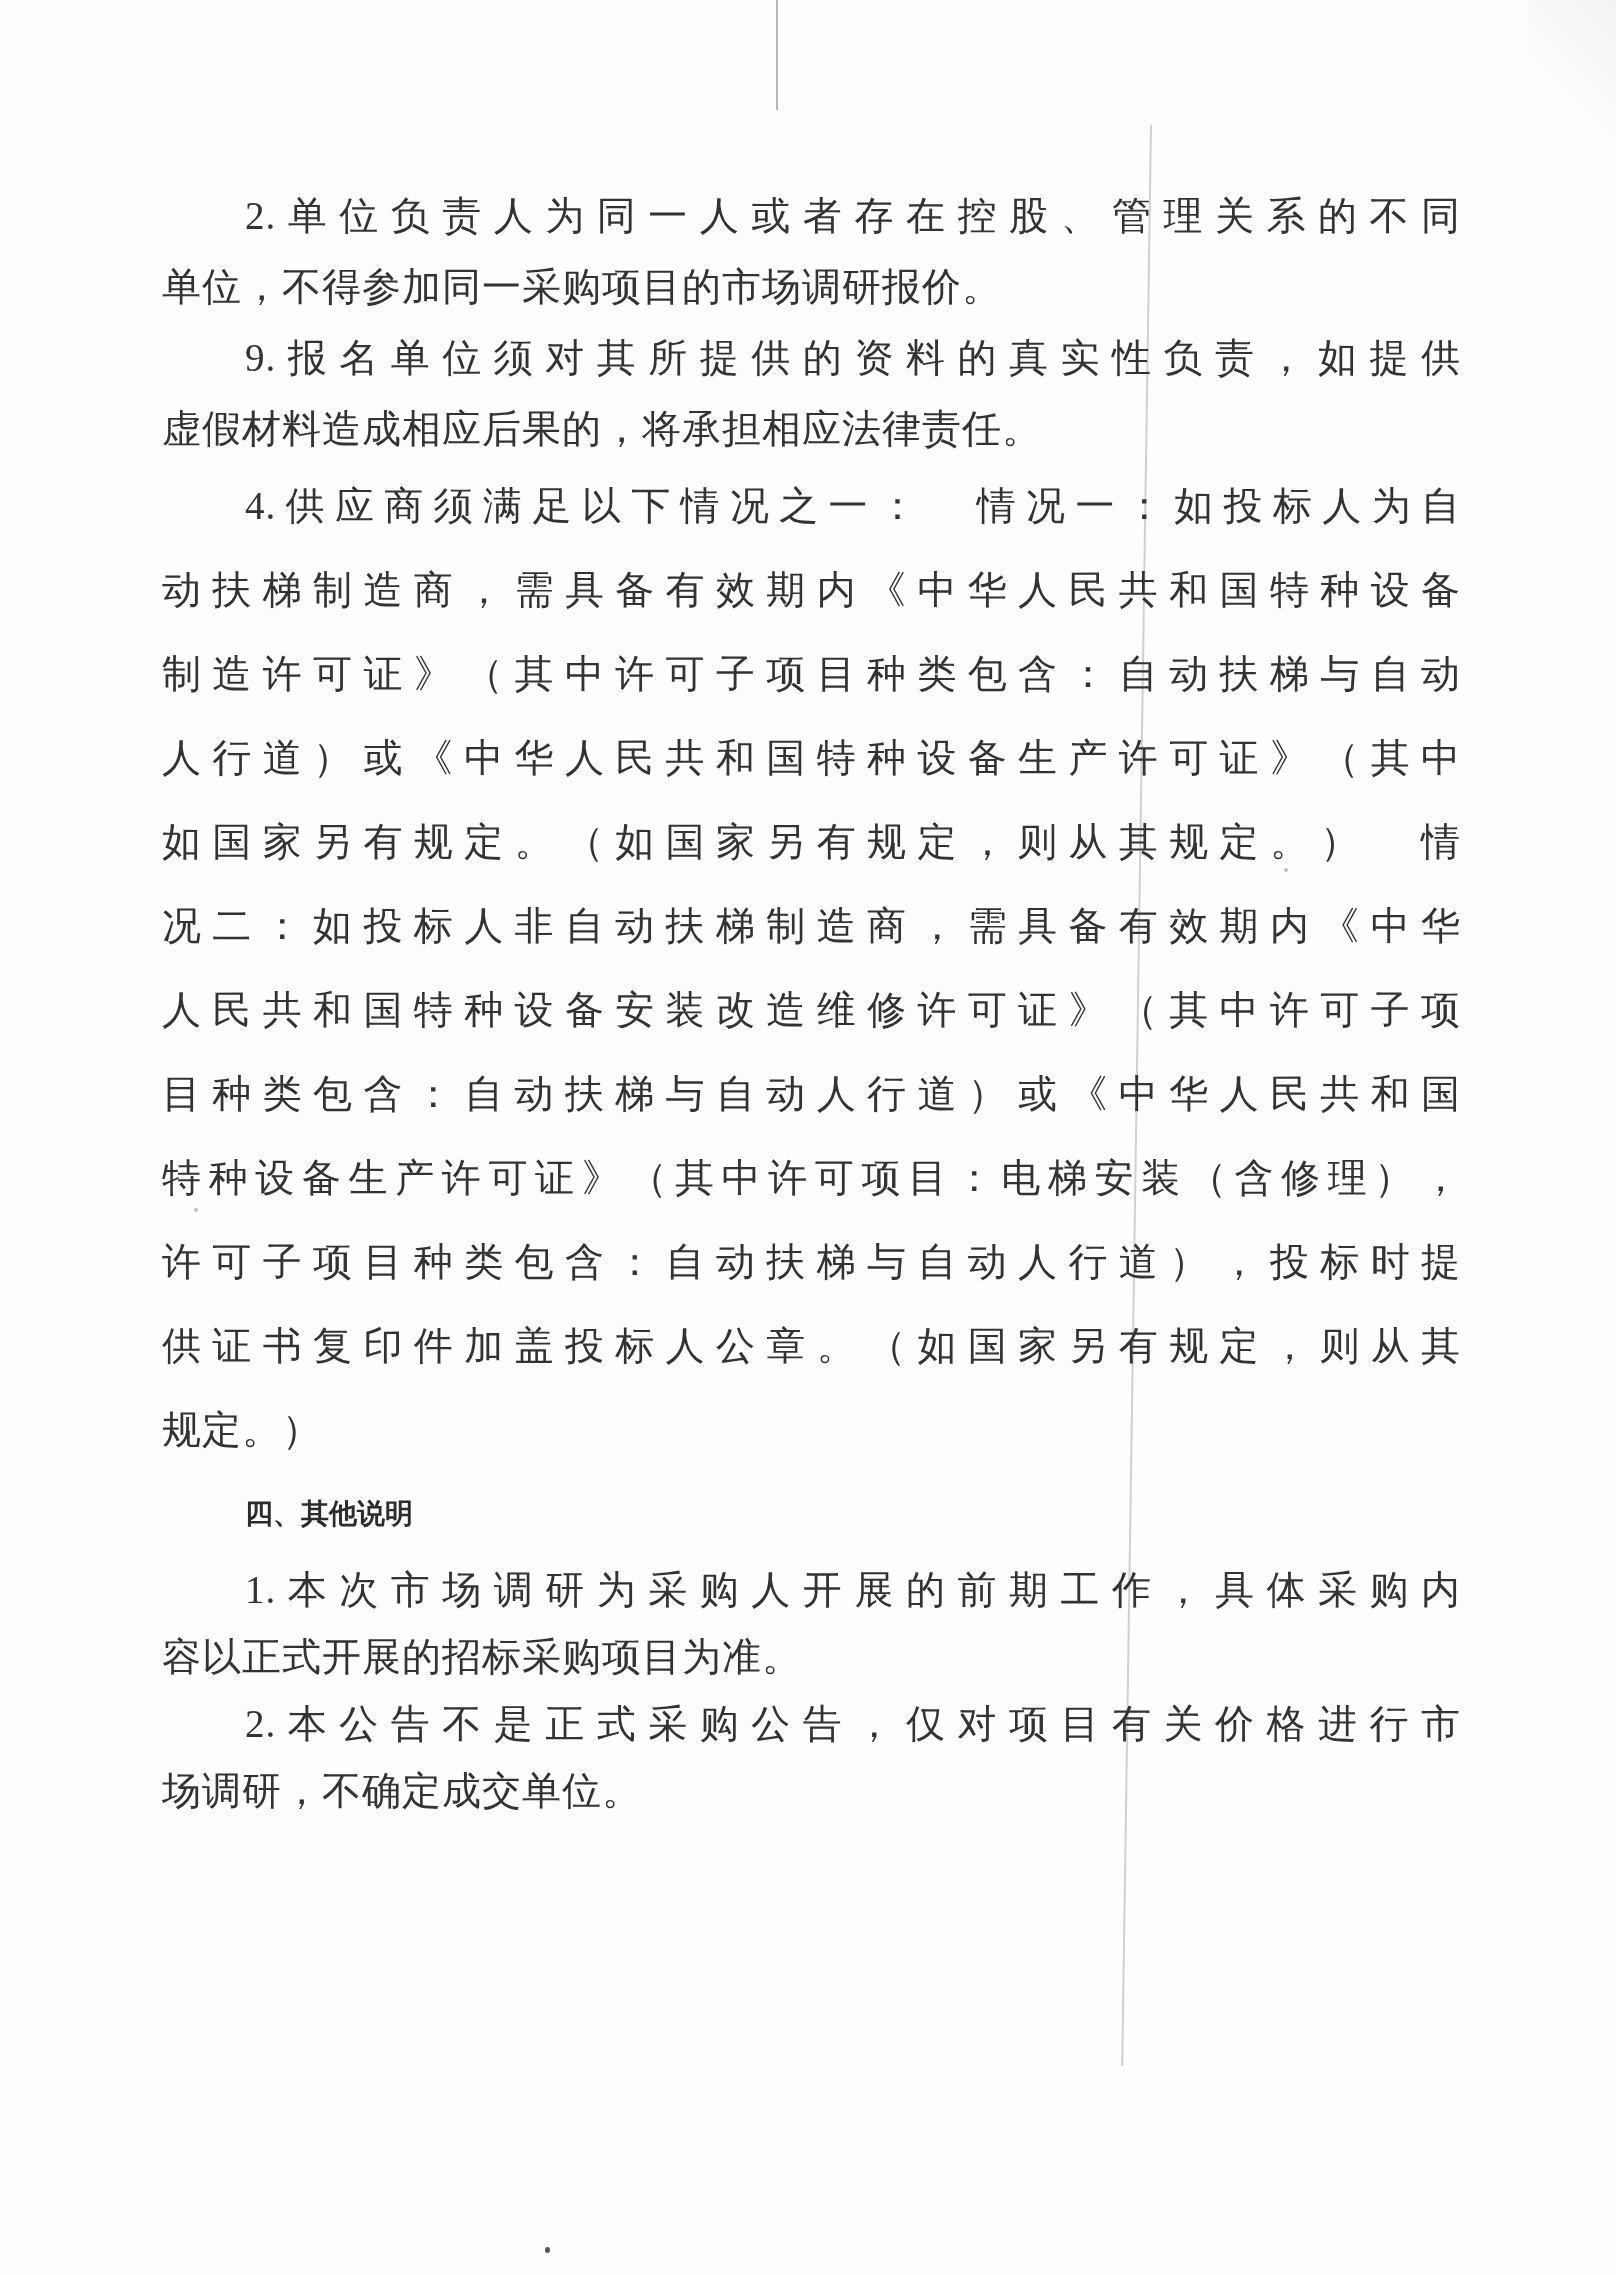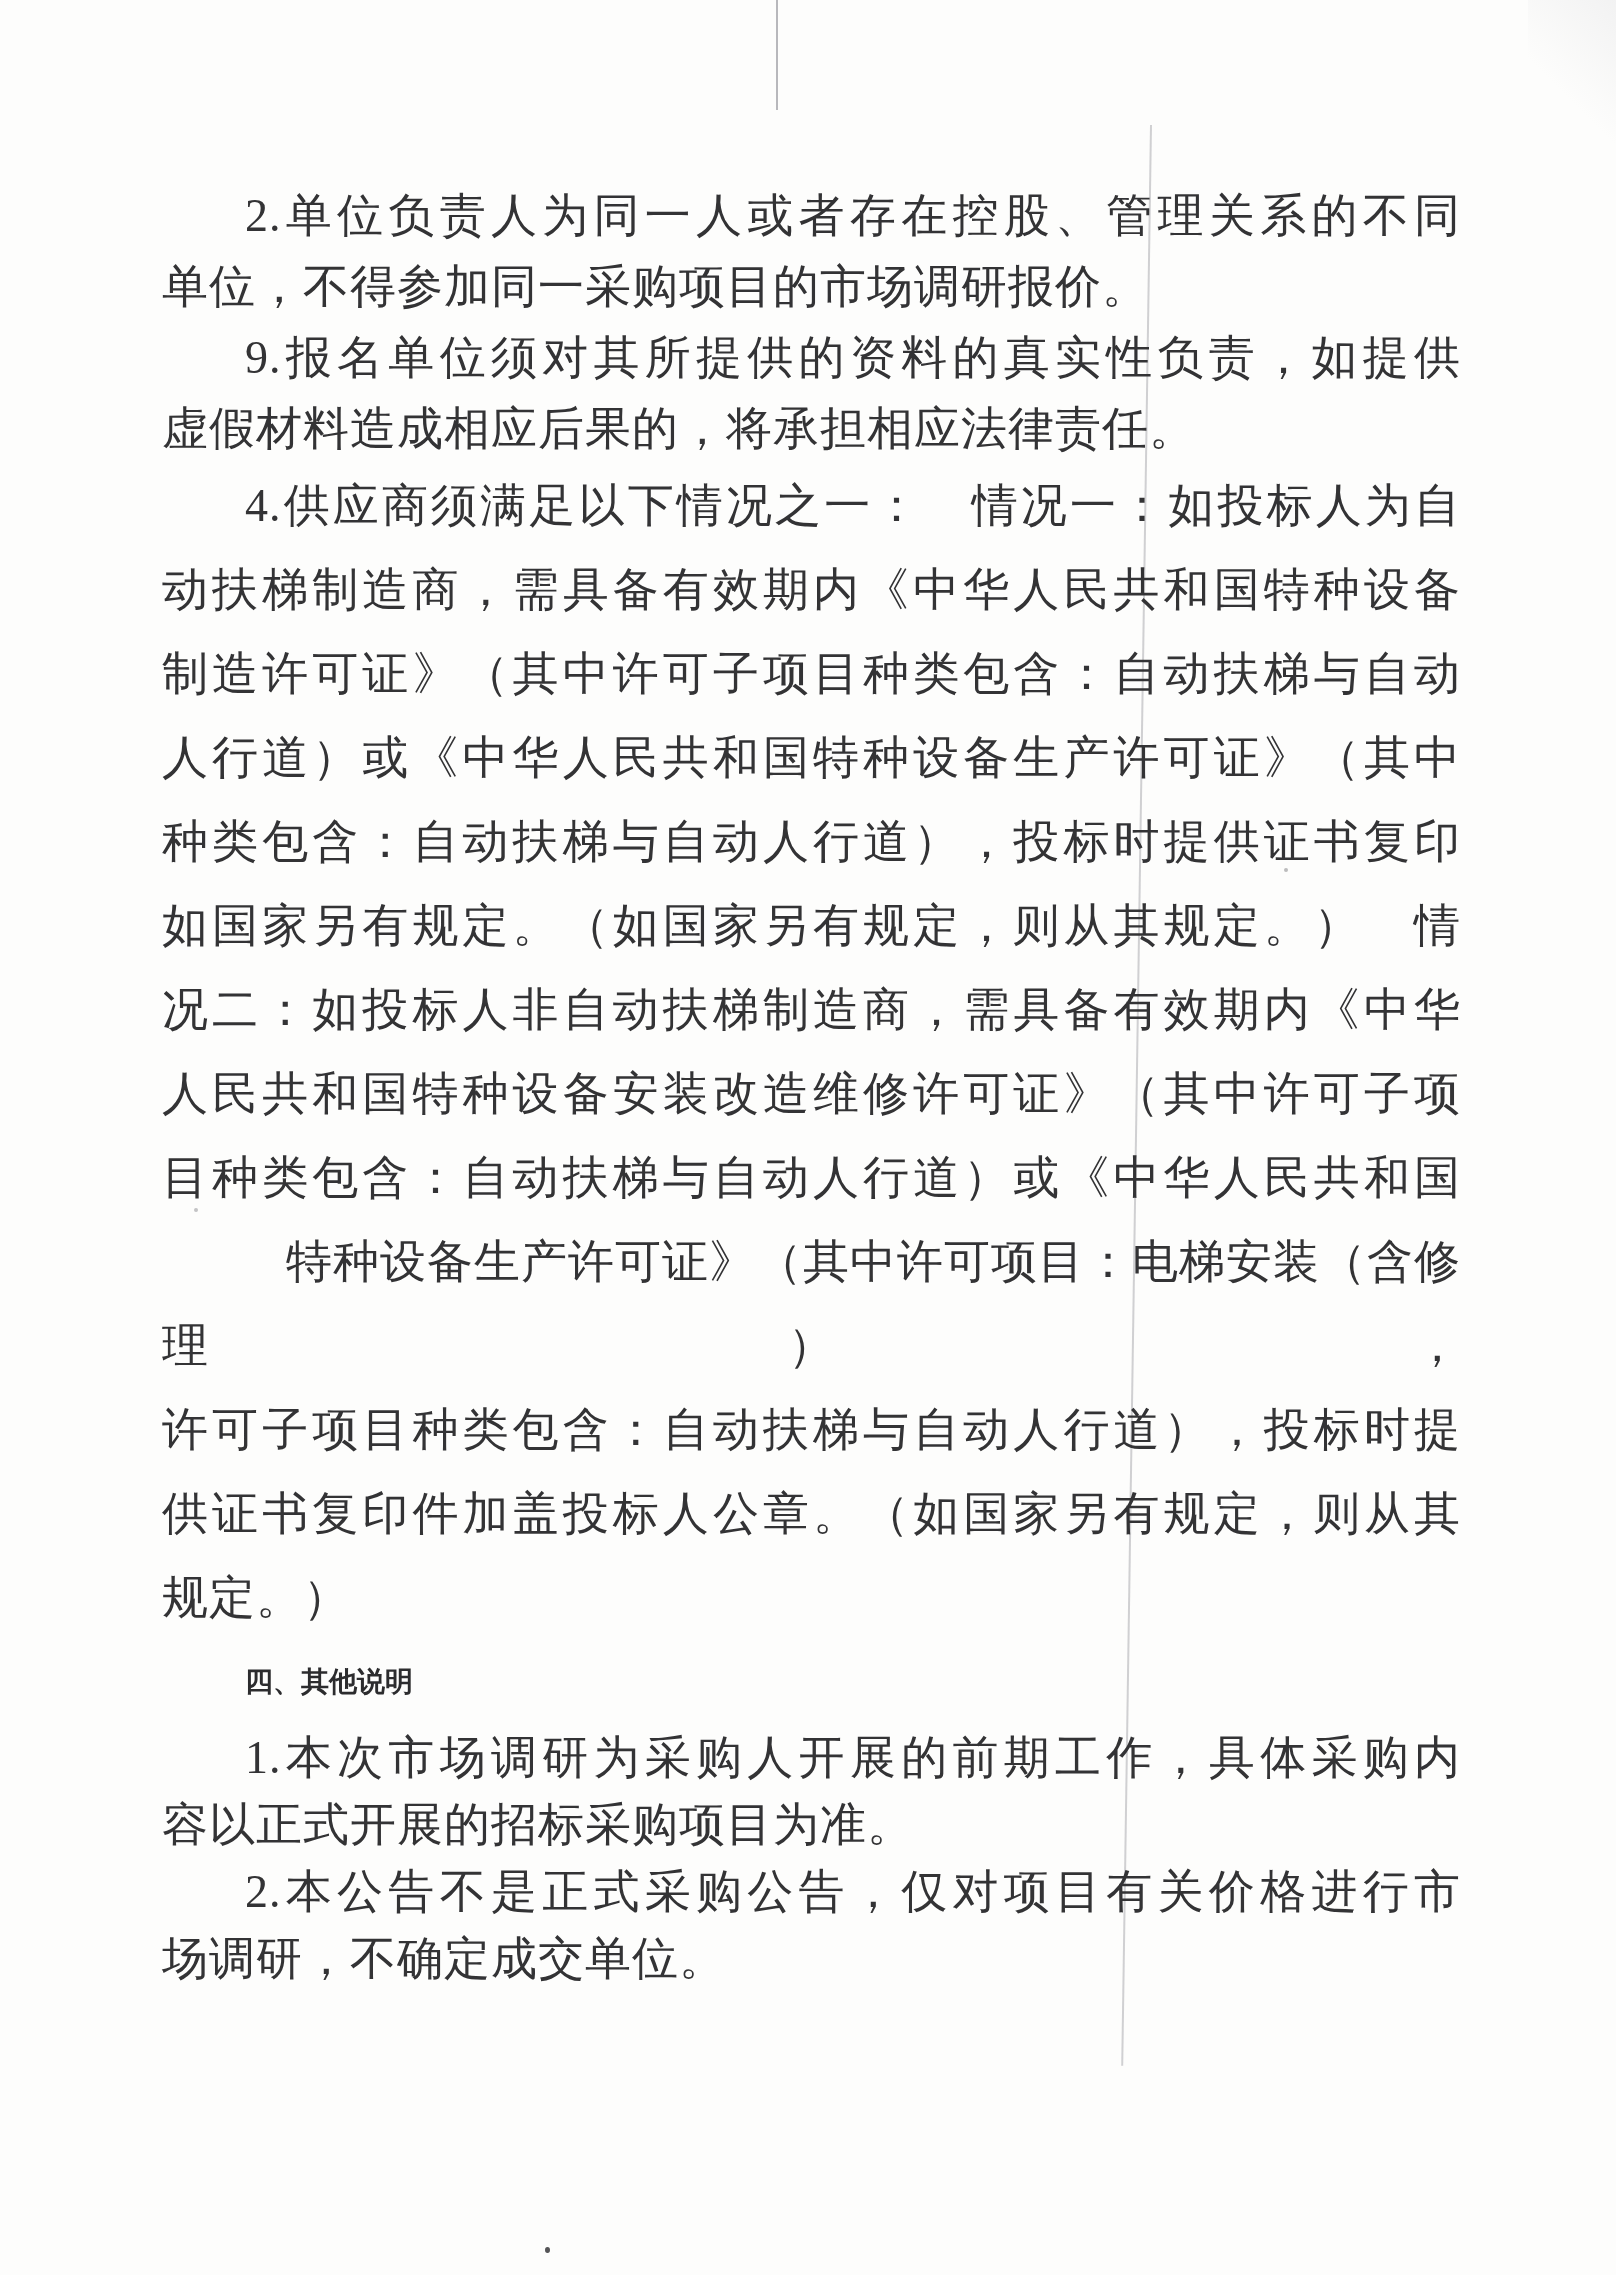--- a/index.html
+++ b/index.html
@@ -22,21 +22,21 @@
     background: linear-gradient(225deg, rgba(210,210,214,0.25), rgba(255,255,255,0) 60%);
     pointer-events: none;
   }
   .content {
     position: absolute;
     left: 162px; top: 180px;
     width: 1299px;
     color: #333335;
   }
   .ln {
-    font-size: 46px;
+    font-size: 39px;
     letter-spacing: 1px;
     text-align: justify;
     text-align-last: justify;
     text-justify: inter-character;
     white-space: normal;
   }
   .sec1 .ln  { line-height: 71px; }
   .sec4 .ln  { line-height: 84px; text-align: right; }
   .secB .ln  { line-height: 67px; }
   .lastln {
@@ -108,21 +108,20 @@
     <div class="para sec1">
       <div class="ln indent">9.报名单位须对其所提供的资料的真实性负责，如提供</div>
       <div class="ln lastln">虚假材料造成相应后果的，将承担相应法律责任。</div>
     </div>
 
     <div class="para sec4">
       <div class="ln indent">4.供应商须满足以下情况之一：　情况一：如投标人为自</div>
       <div class="ln">动扶梯制造商，需具备有效期内《中华人民共和国特种设备</div>
       <div class="ln">制造许可证》（其中许可子项目种类包含：自动扶梯与自动</div>
       <div class="ln">人行道）或《中华人民共和国特种设备生产许可证》（其中</div>
-      <div class="ln">种类包含：自动扶梯与自动人行道），投标时提供证书复印</div>
       <div class="ln">如国家另有规定。（如国家另有规定，则从其规定。）　情</div>
       <div class="ln">况二：如投标人非自动扶梯制造商，需具备有效期内《中华</div>
       <div class="ln">人民共和国特种设备安装改造维修许可证》（其中许可子项</div>
       <div class="ln">目种类包含：自动扶梯与自动人行道）或《中华人民共和国</div>
       <div class="ln">特种设备生产许可证》（其中许可项目：电梯安装（含修理），</div>
       <div class="ln">许可子项目种类包含：自动扶梯与自动人行道），投标时提</div>
       <div class="ln">供证书复印件加盖投标人公章。（如国家另有规定，则从其</div>
       <div class="ln lastln">规定。）</div>
     </div>
 

